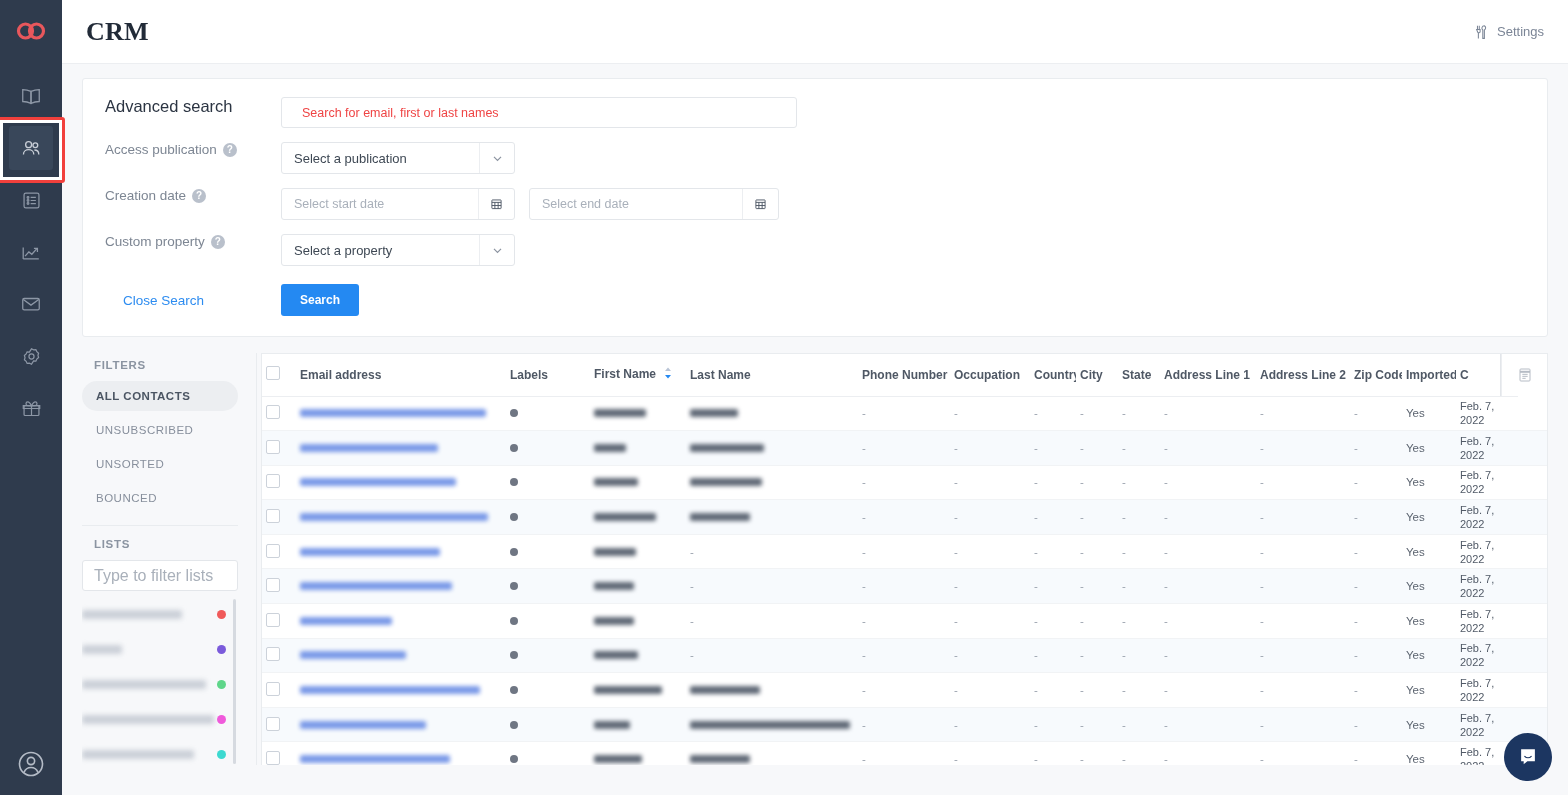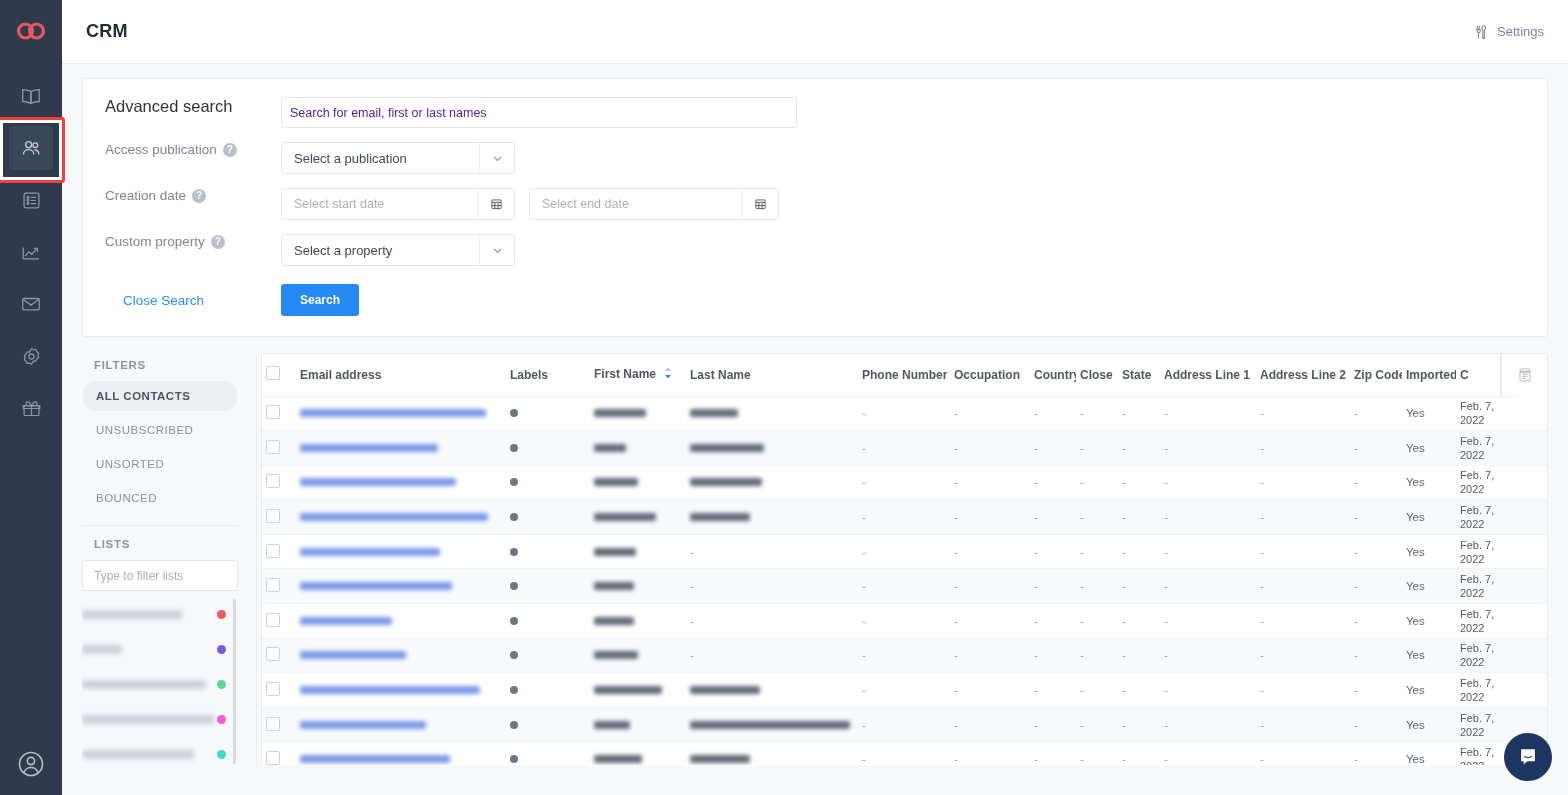--- a/index.html
+++ b/index.html
@@ -49,21 +49,21 @@
 
   
   .main { flex: 1; height: 795px; display: flex; flex-direction: column; background: #f7f8fa; min-width: 0; }
   .topbar {
     height: 64px; background: #ffffff;
     display: flex; align-items: center; justify-content: space-between;
     padding: 0 24px 0 24px;
     border-bottom: 1px solid #eceef1;
     flex: 0 0 64px;
   }
-  .page-title { font-size: 18px; font-weight: bold; color: #222b38; letter-spacing: .2px; }
+  .page-title { font-size: 26px; font-weight: bold; color: #222b38; letter-spacing: .2px; font-family: Liberation Serif, serif; }
   .settings-btn { display: flex; align-items: center; gap: 7px; color: #7b8596; font-size: 13px; }
 
   .content { flex: 1; padding: 14px 20px 0 20px; overflow: hidden; }
 
   
   .search-card {
     background: #ffffff;
     border: 1px solid #e9ecef;
     border-radius: 3px;
     padding: 18px 22px 20px 22px;
@@ -81,21 +81,21 @@
   .help-icon {
     width: 14px; height: 14px; border-radius: 50%;
     background: #b9c0cb; color: #fff;
     font-size: 10px; line-height: 14px; text-align: center;
     font-weight: bold; flex: 0 0 14px;
   }
 
   .txt-input {
     height: 31px; border: 1px solid #e3e6ea; border-radius: 3px;
     background: #fff; display: flex; align-items: center;
-    padding: 0 8px; font-size: 12.5px; color: #4c1d95;
+    padding: 0 20px; font-size: 12.5px; color: #ef4444;
   }
   .input-wide { width: 516px; }
   .select-box {
     width: 234px; height: 32px; border: 1px solid #e3e6ea; border-radius: 3px;
     background: #fff; display: flex; align-items: center; justify-content: space-between;
     font-size: 13px; color: #3e4854; overflow: hidden;
   }
   .select-box .sel-val { padding: 0 12px; }
   .select-arrow {
     width: 35px; height: 100%; border-left: 1px solid #eceef1;
@@ -138,21 +138,21 @@
   .filter-item {
     height: 30px; display: flex; align-items: center;
     padding: 0 14px; font-size: 11.5px; color: #878f9c;
     letter-spacing: .5px; border-radius: 15px; margin-bottom: 4px;
   }
   .filter-item.active { background: #eceef1; color: #4b5563; font-weight: bold; }
   .divider { height: 1px; background: #e9ecef; margin: 12px 0 12px 0; }
   .list-filter-input {
     height: 31px; border: 1px solid #e3e6ea; border-radius: 3px;
     background: #fff; display: flex; align-items: center; padding: 13px 11px;
-    font-size: 12px; color: #a9b0ba; margin-bottom: 6px;
+    font-size: 16px; color: #a9b0ba; margin-bottom: 6px;
   }
   .lists-scroll { position: relative; height: 176px; overflow: hidden; }
   .list-row {
     height: 35px; display: flex; align-items: center; justify-content: space-between;
     padding-right: 12px;
   }
   .blur-bar { height: 9px; border-radius: 2px; background: #cbd0d8; filter: blur(2.6px); }
   .dot { width: 9px; height: 9px; border-radius: 50%; flex: 0 0 9px; }
   .list-scrollbar {
     position: absolute; right: 2px; top: 2px; width: 3px; height: 165px;
@@ -468,21 +468,21 @@
                     <svg width="8" height="12" viewBox="0 0 8 12">
                       <path d="M4 0.5L7 4H1z" fill="#b9c4d6"></path>
                       <path d="M4 11.5L1 8h6z" fill="#2489f2"></path>
                     </svg>
                   </span>
                 </th>
                 <th>Last Name</th>
                 <th>Phone Number</th>
                 <th>Occupation</th>
                 <th>Country</th>
-                <th>Close</th>
+                <th>City</th>
                 <th>State</th>
                 <th>Address Line 1</th>
                 <th>Address Line 2</th>
                 <th>Zip Code</th>
                 <th>Imported</th>
                 <th>C</th>
                 <th></th>
               </tr>
             </thead>
             <tbody>

